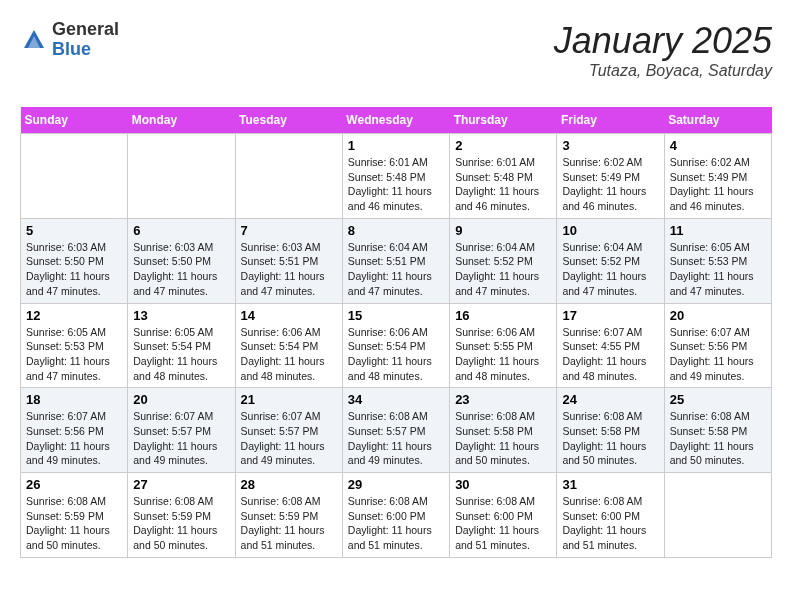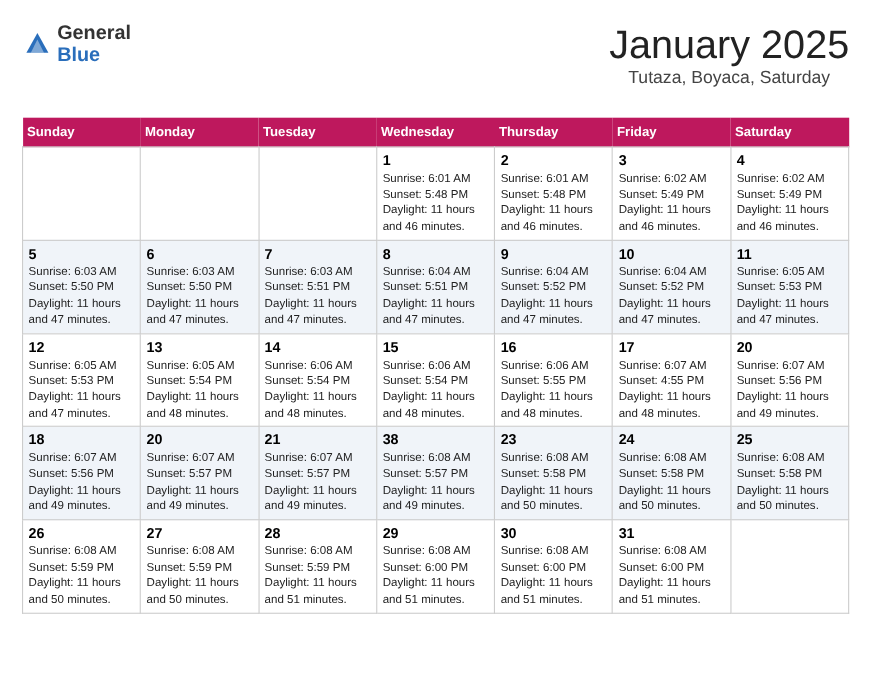--- a/index.html
+++ b/index.html
@@ -26,38 +26,39 @@
       font-weight: bold;
       line-height: 1.1;
     }
     .logo-general { color: #333; }
     .logo-blue { color: #2a6ebb; }
     .logo-icon {
       width: 28px;
       height: 28px;
     }
     .title-block {
-      text-align: center;
+      text-align: right;
+      font-style: italic;
     }
     .month-title {
       font-size: 36px;
       font-weight: normal;
       color: #222;
     }
     .subtitle {
       font-size: 16px;
       color: #444;
     }
     table {
       width: 100%;
       border-collapse: collapse;
       font-size: 11px;
     }
     thead tr th {
-      background-color: #be185d;
+      background-color: #d946ef;
       color: #fff;
       padding: 6px 4px;
       text-align: left;
       font-size: 12px;
       font-weight: bold;
     }
     tbody tr td {
       border: 1px solid #ccc;
       vertical-align: top;
       padding: 4px 5px;
@@ -268,21 +269,21 @@
 and 49 minutes.</div>
         </td>
         <td>
           <span class="day-num">21</span>
           <div class="day-info">Sunrise: 6:07 AM
 Sunset: 5:57 PM
 Daylight: 11 hours
 and 49 minutes.</div>
         </td>
         <td>
-          <span class="day-num">38</span>
+          <span class="day-num">34</span>
           <div class="day-info">Sunrise: 6:08 AM
 Sunset: 5:57 PM
 Daylight: 11 hours
 and 49 minutes.</div>
         </td>
         <td>
           <span class="day-num">23</span>
           <div class="day-info">Sunrise: 6:08 AM
 Sunset: 5:58 PM
 Daylight: 11 hours

